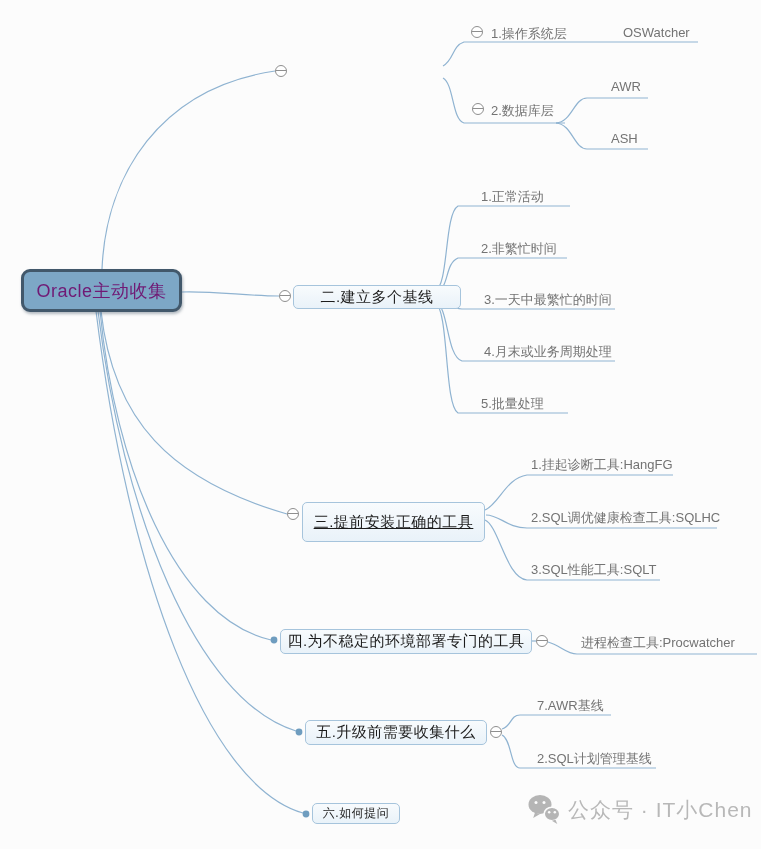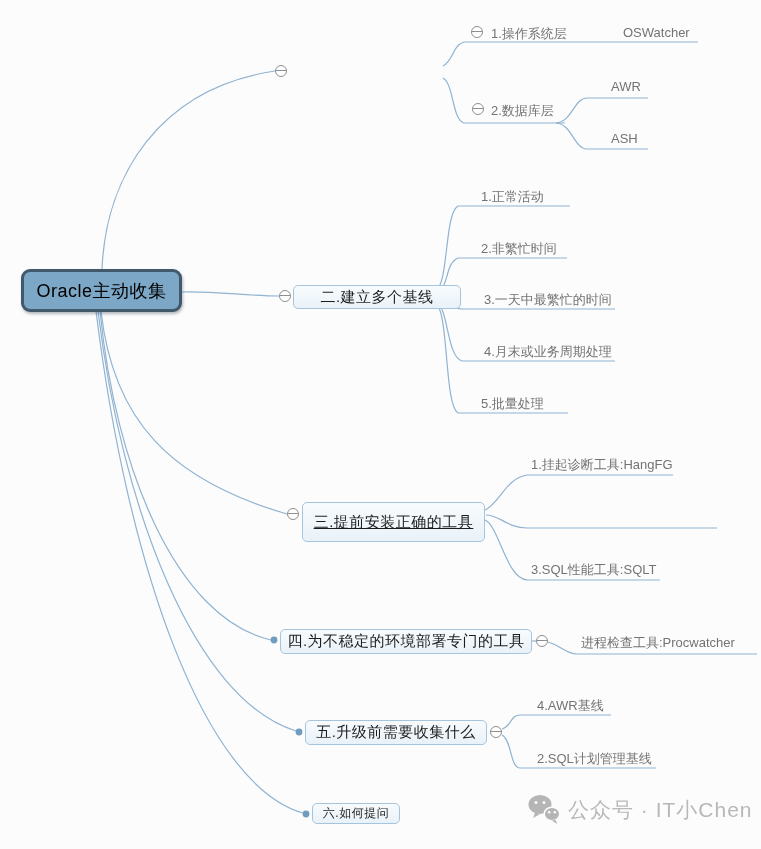--- a/index.html
+++ b/index.html
@@ -6,21 +6,21 @@
   .mindmap{
     position:relative;width:761px;height:849px;background:#fcfcfc;overflow:hidden;
     font-family:"Liberation Sans","DejaVu Sans",sans-serif;color:#1c1c1c;
   }
   .wires{position:absolute;left:0;top:0;}
   .wires path{fill:none;stroke:#8fb3d1;stroke-width:1.2;}
   .wires circle{fill:#6f9dbf;stroke:none;}
   .root-node{
     position:absolute;left:21px;top:269px;width:161px;height:43px;box-sizing:border-box;
     background:#7da7c6;border:3px solid #42586b;border-radius:9px;
-    color:#000000;font-size:18px;letter-spacing:.5px;
+    color:#701a75;font-size:18px;letter-spacing:.5px;
     display:flex;align-items:center;justify-content:center;
     box-shadow:1px 2px 3px rgba(40,60,80,.35);cursor:default;
   }
   .branch-box{
     position:absolute;box-sizing:border-box;
     background:linear-gradient(#f8fbfd,#e9f2f9);
     border:1px solid #a6c4dc;border-radius:5px;
     font-size:15px;color:#1c1c1c;letter-spacing:.5px;
     display:flex;align-items:center;justify-content:center;white-space:nowrap;cursor:default;
   }
@@ -109,25 +109,26 @@
   <div class="leaf" style="left:611px;top:79px;">AWR</div>
   <div class="leaf" style="left:611px;top:131px;">ASH</div>
 
   <div class="leaf" style="left:481px;top:189px;">1.正常活动</div>
   <div class="leaf" style="left:481px;top:241px;">2.非繁忙时间</div>
   <div class="leaf" style="left:484px;top:292px;">3.一天中最繁忙的时间</div>
   <div class="leaf" style="left:484px;top:344px;">4.月末或业务周期处理</div>
   <div class="leaf" style="left:481px;top:396px;">5.批量处理</div>
 
   <div class="leaf" style="left:531px;top:457px;">1.挂起诊断工具:HangFG</div>
+  <div class="leaf" style="left:531px;top:510px;">2.SQL调优健康检查工具:SQLHC</div>
   <div class="leaf" style="left:531px;top:562px;">3.SQL性能工具:SQLT</div>
 
   <div class="leaf" style="left:581px;top:635px;">进程检查工具:Procwatcher</div>
 
-  <div class="leaf" style="left:537px;top:698px;">4.AWR基线</div>
+  <div class="leaf" style="left:537px;top:698px;">7.AWR基线</div>
   <div class="leaf" style="left:537px;top:751px;">2.SQL计划管理基线</div>
 
   <div class="watermark">
     <svg width="32" height="31" viewBox="0 0 32 31">
       <ellipse cx="12" cy="10.5" rx="11.5" ry="9.6" fill="#b5b5b5"></ellipse>
       <path d="M7,18.5 L5.2,24 L12,20 Z" fill="#b5b5b5"></path>
       <circle cx="8" cy="8.5" r="1.5" fill="#fcfcfc"></circle>
       <circle cx="16" cy="8.5" r="1.5" fill="#fcfcfc"></circle>
       <ellipse cx="24" cy="20" rx="7.8" ry="6.8" fill="#b5b5b5" stroke="#fcfcfc" stroke-width="1.6"></ellipse>
       <path d="M27.5,25.8 L29.3,30 L23.8,26.8 Z" fill="#b5b5b5"></path>

